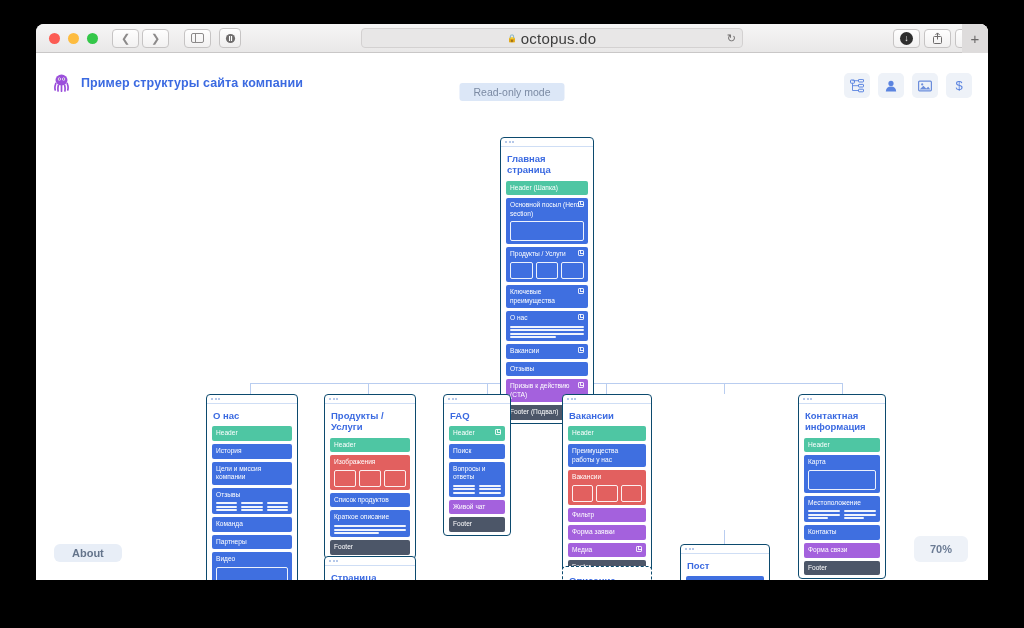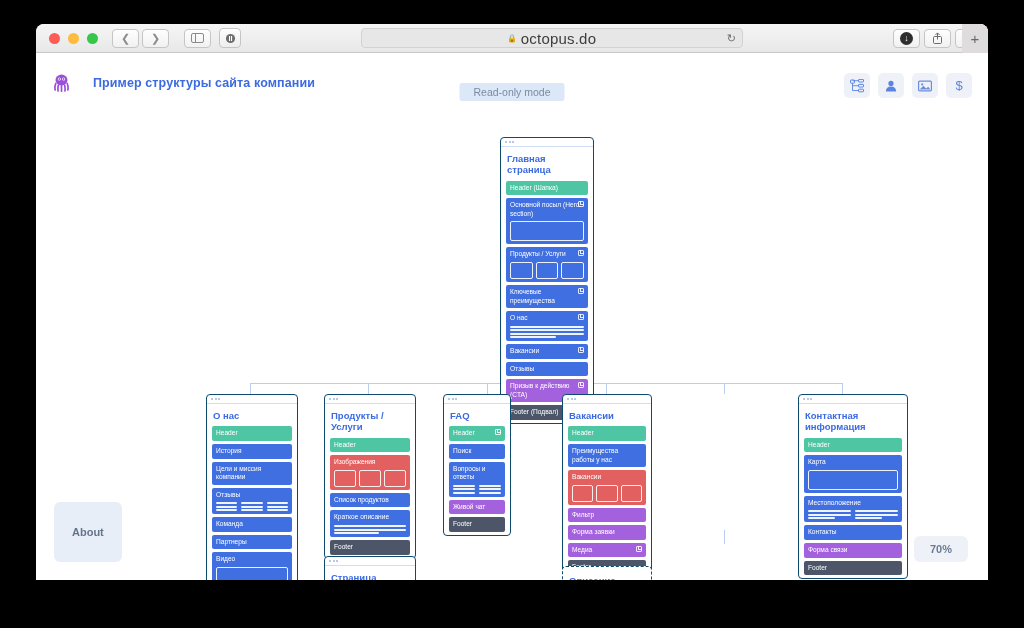--- a/index.html
+++ b/index.html
@@ -64,33 +64,33 @@
   
   .readonly {
     position: absolute; left: 50%; transform: translateX(-50%); top: 30px;
     background: #dce7f7; color: #7b8aa3;
     font-size: 10.5px; padding: 3px 14px; border-radius: 3px; z-index: 40;
   }
 
   
   .app { position: relative; width: 100%; height: calc(100% - 29px); background: #fff; overflow: hidden; border-radius: 22px; }
 
-  .apptitle { position: absolute; left: 16px; top: 20px; display: flex; align-items: center; gap: 22px; justify-content: flex-end; }
+  .apptitle { position: absolute; left: 16px; top: 20px; display: flex; align-items: center; gap: 10px; justify-content: flex-end; }
   .apptitle .name { font-size: 12.5px; font-weight: 700; color: #3b6ae1; letter-spacing: .1px; }
 
   .toolbar { position: absolute; right: 16px; top: 20px; display: flex; gap: 8px; }
   .tbtn {
     width: 26px; height: 25px; border-radius: 5px; background: #eef2f8;
     display: flex; align-items: center; justify-content: center; color: #5b84e0;
   }
 
   .aboutbtn {
     position: absolute; left: 18px; bottom: 18px;
     background: #e8eef7; color: #64748b; font-size: 11px; font-weight: 700;
-    padding: 24px 18px; border-radius: 6px;
+    padding: 3px 18px; border-radius: 6px;
   }
   .zoombtn {
     position: absolute; right: 20px; bottom: 18px;
     background: #eef2f8; color: #6b7b94; font-size: 11px; font-weight: 700;
     padding: 7px 16px; border-radius: 6px;
   }
 
   
   .canvas { position: absolute; inset: 0; }
   .conn { position: absolute; background: #b9cdf0; }
@@ -429,21 +429,21 @@
             <div class="blk c-purple">Форма заявки</div>
             <div class="blk c-purple">
               <span>Медиа</span>
               <span class="ico"></span>
             </div>
             <div class="blk c-gray">Footer</div>
           </div>
         </div>
 
 
-        <div class="card" style="left:762px; top:341px; width:110px;">
+        <div class="card" style="left:762px; top:341px; width:88px;">
           <div class="bar">
               <i></i>
               <i></i>
               <i></i>
             </div>
           <div class="ctitle">Контактная информация</div>
           <div class="blocks">
             <div class="blk c-green">Header</div>
             <div class="blk c-blue">
               <span>Карта</span>
@@ -478,19 +478,31 @@
             </div>
           <div class="ctitle">Страница продукта</div>
 
         </div>
 
         <div class="card dashed" style="left:526px; top:513px; width:90px;">
           <div class="ctitle" style="padding-top:8px;">Описание вакансии</div>
 
         </div>
 
+        <div class="card" style="left:644px; top:491px; width:90px;">
+          <div class="bar">
+              <i></i>
+              <i></i>
+              <i></i>
+            </div>
+          <div class="ctitle">Пост</div>
+          <div class="blocks">
+            <div class="blk c-blue">Heading</div>
+
+          </div>
+        </div>
       </div>
 
       <div class="aboutbtn">About</div>
       <div class="zoombtn">70%</div>
     </div>
   </div>
 </div>
 
 </body></html>

